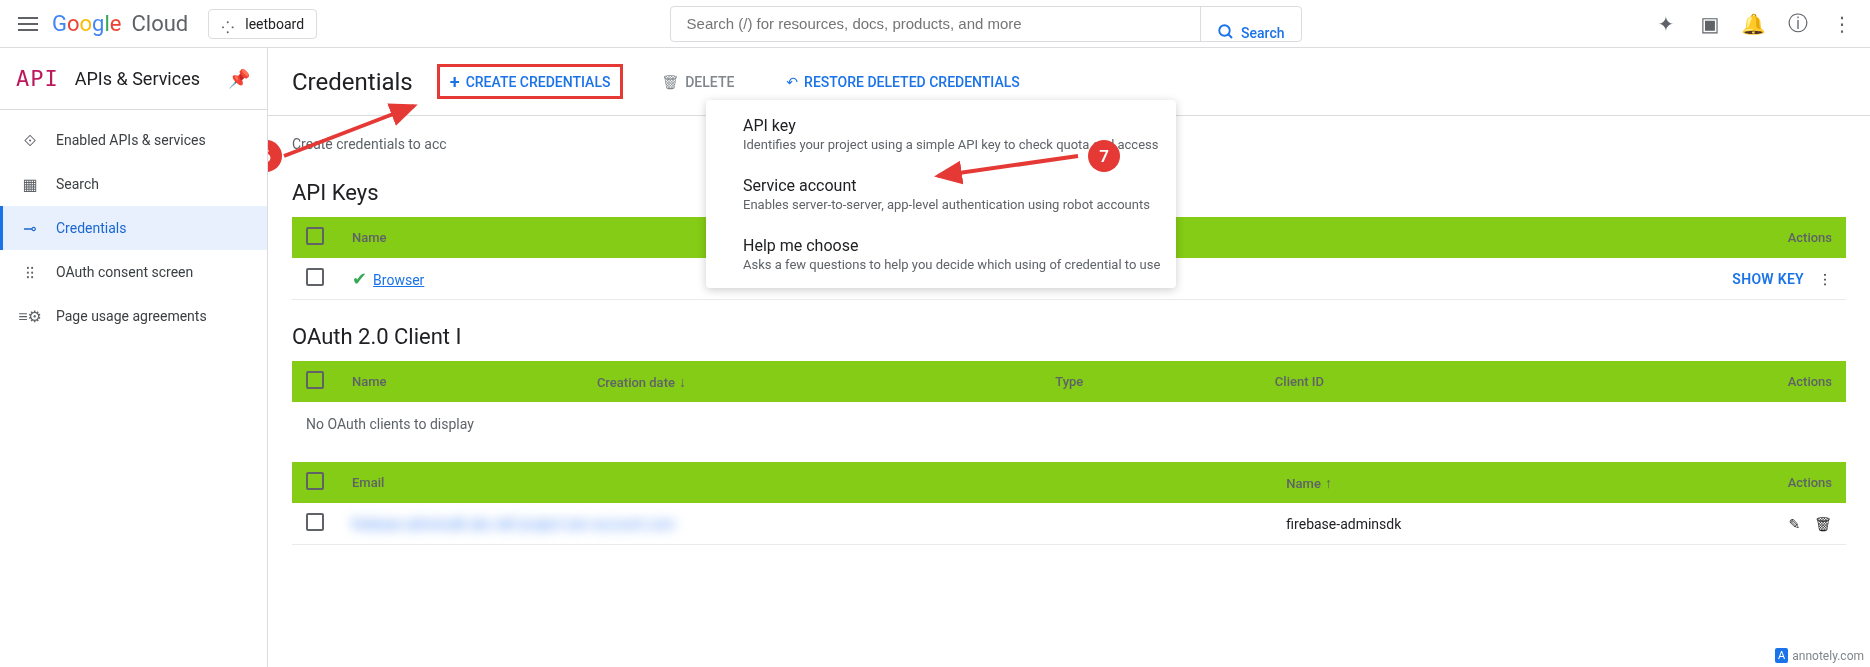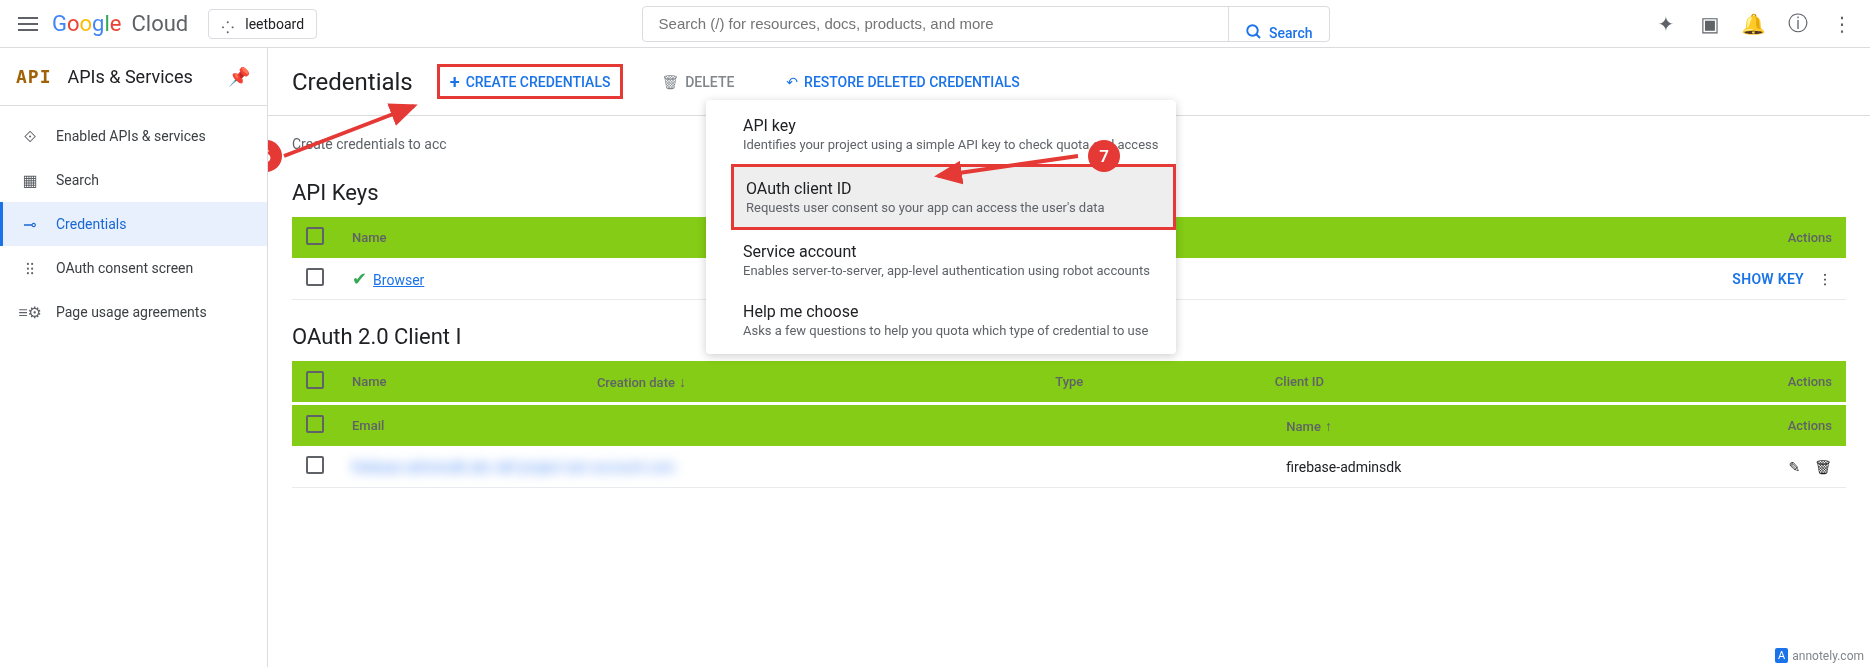--- a/index.html
+++ b/index.html
@@ -9,33 +9,33 @@
     .top-header { display: flex; align-items: center; height: 48px; padding: 0 16px; border-bottom: 1px solid #dadce0; gap: 12px; }
     .hamburger { width: 24px; height: 24px; cursor: pointer; display: flex; flex-direction: column; justify-content: center; gap: 4px; padding: 2px; }
     .hamburger span { height: 2px; background: #5f6368; }
     .logo { display: flex; align-items: center; gap: 8px; font-size: 22px; font-weight: 400; }
     .logo-g { color: #4285f4; } .logo-o1 { color: #ea4335; } .logo-o2 { color: #fbbc04; } .logo-g2 { color: #4285f4; } .logo-l { color: #34a853; } .logo-e { color: #ea4335; }
     .logo-cloud { color: #5f6368; margin-left: 2px; }
     .project-selector { display: flex; align-items: center; gap: 8px; border: 1px solid #dadce0; border-radius: 4px; padding: 6px 12px; cursor: pointer; margin-left: 8px; }
     .project-dots { width: 16px; height: 16px; position: relative; }
     .project-dots::before { content: '⁘'; font-size: 16px; color: #5f6368; }
     .search-container { flex: 1; display: flex; justify-content: center; margin: 0 40px; }
-    .search-box { display: flex; align-items: center; width: 688px; height: 36px; border: 1px solid #dadce0; border-radius: 4px; }
+    .search-box { display: flex; align-items: center; width: 632px; height: 36px; border: 1px solid #dadce0; border-radius: 4px; }
     .search-input { flex: 1; border: none; outline: none; padding: 0 16px; font-size: 15px; color: #5f6368; background: transparent; }
     .search-btn { display: flex; align-items: flex-end; gap: 6px; padding: 0 16px; height: 100%; border-left: 1px solid #dadce0; color: #1a73e8; font-weight: 500; cursor: pointer; }
     .header-icons { display: flex; align-items: center; gap: 20px; margin-left: auto; }
     .header-icon { width: 24px; height: 24px; color: #5f6368; cursor: pointer; display: flex; align-items: center; justify-content: center; font-size: 20px; }
     
     
     .body-wrap { display: flex; height: calc(100vh - 48px); }
     
     
     .sidebar { width: 268px; border-right: 1px solid #dadce0; flex-shrink: 0; }
     .sidebar-header { display: flex; align-items: center; gap: 16px; padding: 18px 16px; border-bottom: 1px solid #dadce0; }
-    .sidebar-header-icon { font-family: monospace; font-weight: 700; font-size: 18px; color: #a16207; letter-spacing: 1px; }
+    .sidebar-header-icon { font-family: monospace; font-weight: 400; font-size: 22px; color: #be185d; letter-spacing: 1px; }
     .sidebar-title { font-size: 18px; font-weight: 400; color: #202124; }
     .pin-icon { margin-left: auto; color: #1a73e8; font-size: 18px; }
     .sidebar-items { padding: 8px 0; }
     .sidebar-item { display: flex; align-items: center; gap: 16px; padding: 12px 20px; cursor: pointer; color: #3c4043; font-size: 14px; }
     .sidebar-item.active { background: #e8f0fe; color: #1967d2; border-left: 3px solid #1a73e8; padding-left: 17px; }
     .sidebar-item-icon { width: 20px; height: 20px; display: flex; align-items: center; justify-content: center; font-size: 16px; color: #5f6368; }
     .sidebar-item.active .sidebar-item-icon { color: #1967d2; }
     
     
     .main { flex: 1; overflow: auto; position: relative; }
@@ -165,31 +165,27 @@
         <span>↶</span>
         <span>RESTORE DELETED CREDENTIALS</span>
       </div>
     </div>
 
     <div class="dropdown-menu">
       <div class="menu-item">
         <div class="menu-item-title">API key</div>
         <div class="menu-item-desc">Identifies your project using a simple API key to check quota and access</div>
       </div>
-      <div class="menu-item highlighted">
-        <div class="menu-item-title">OAuth client ID</div>
-        <div class="menu-item-desc">Requests user consent so your app can access the user's data</div>
-      </div>
       <div class="menu-item">
         <div class="menu-item-title">Service account</div>
         <div class="menu-item-desc">Enables server-to-server, app-level authentication using robot accounts</div>
       </div>
       <div class="menu-item">
         <div class="menu-item-title">Help me choose</div>
-        <div class="menu-item-desc">Asks a few questions to help you quota which type of credential to use</div>
+        <div class="menu-item-desc">Asks a few questions to help you decide which using of credential to use</div>
       </div>
     </div>
 
     <div class="content">
       <div class="page-desc">Create credentials to acc</div>
 
       <div class="section-title">API Keys</div>
       <table class="table">
         <thead>
             <tr>
@@ -222,22 +218,23 @@
             <tr>
           <th style="width:40px"><span class="checkbox"></span></th>
           <th>Name</th>
           <th><span>Creation date</span><span class="sort-arrow">↓</span></th>
           <th>Type</th>
           <th>Client ID</th>
           <th class="right">Actions</th>
         </tr>
           </thead>
       </table>
-
-      <table class="table" style="margin-top:3px">
+      <div class="empty-row">No OAuth clients to display</div>
+
+      <table class="table" style="margin-top:16px">
         <thead>
             <tr>
           <th style="width:40px"><span class="checkbox"></span></th>
           <th>Email</th>
           <th><span>Name</span><span class="sort-arrow">↑</span></th>
           <th class="right">Actions</th>
         </tr>
           </thead>
         <tbody>
           <tr>

